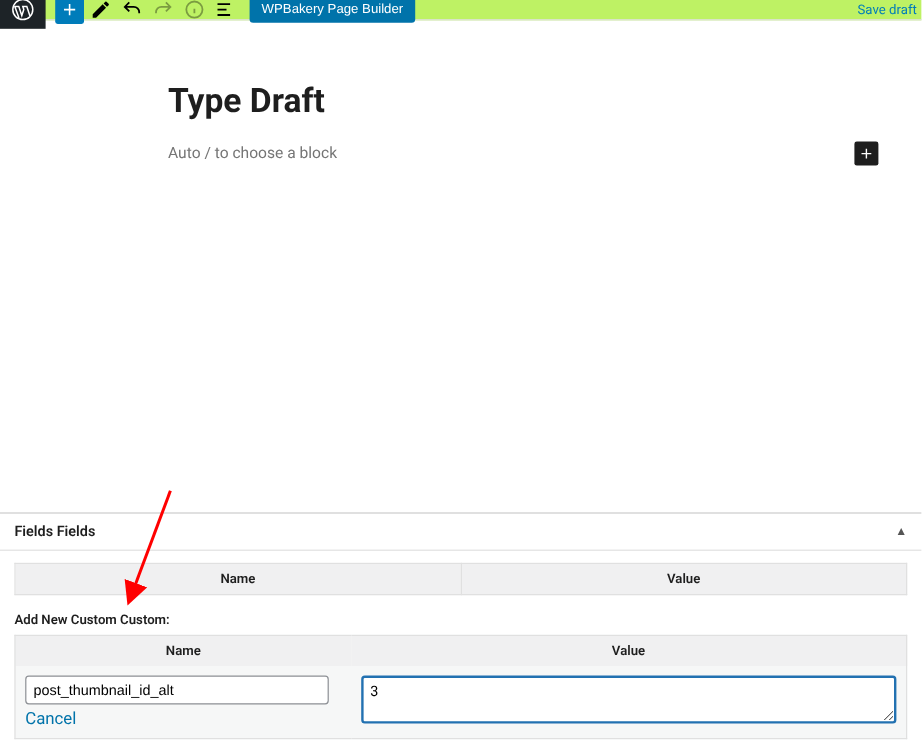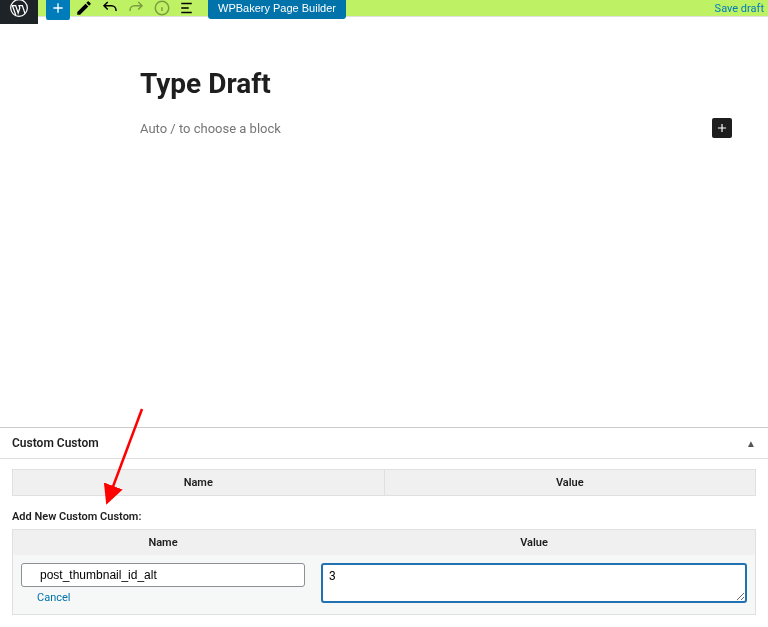--- a/index.html
+++ b/index.html
@@ -32,23 +32,23 @@
   .cf-header { display: flex; align-items: center; justify-content: space-between; padding: 8px 12px; font-size: 12px; font-weight: 600; border-bottom: 1px solid #e0e0e0; }
   .cf-toggle { font-size: 10px; color: #555; cursor: pointer; }
   .cf-body { padding: 10px 12px 14px 12px; font-size: 11px; }
   .cf-table { width: 100%; border-collapse: collapse; margin-bottom: 14px; }
   .cf-table th { background: #f0f0f1; font-weight: 600; font-size: 11px; text-align: center; padding: 6px; border: 1px solid #e0e0e0; }
   .add-label { font-size: 11px; font-weight: 600; margin-bottom: 6px; }
   .add-table { width: 100%; border-collapse: collapse; background: #f6f7f7; border: 1px solid #e0e0e0; }
   .add-table th { background: #f0f0f1; font-weight: 600; font-size: 11px; text-align: center; padding: 6px; }
   .add-table td { padding: 8px; vertical-align: top; }
   .name-col { width: 280px; }
-  .name-input { width: 284px; padding: 4px 18px; font-size: 12px; border: 1px solid #8c8f94; border-radius: 3px; background: #fff; }
+  .name-input { width: 253px; padding: 4px 6px; font-size: 12px; border: 1px solid #8c8f94; border-radius: 3px; background: #fff; }
   .value-input { width: 100%; min-height: 24px; padding: 4px 6px; font-size: 12px; border: 2px solid #2271b1; border-radius: 3px; background: #fff; resize: both; font-family: inherit; }
-  .cancel-link { color: #0073aa; font-size: 11px; text-decoration: none; display: inline-block; margin-top: 4px; cursor: pointer; margin-left: 16px; }
+  .cancel-link { color: #0073aa; font-size: 14px; text-decoration: none; display: inline-block; margin-top: 4px; cursor: pointer; }
   
   
   .arrow { position: absolute; left: 100px; top: 405px; pointer-events: none; }
 </style>
 </head>
 <body>
 
 <div class="toolbar">
   <div class="wp-logo">
     <svg viewBox="0 0 24 24" fill="none" stroke="currentColor" stroke-width="1.5">
@@ -111,21 +111,21 @@
   <defs>
       <marker id="ah" markerWidth="8" markerHeight="8" refX="6" refY="4" orient="auto">
         <path d="M0,0 L8,4 L0,8 Z" fill="#ff0000"></path>
       </marker>
     </defs>
   <line x1="42" y1="4" x2="8" y2="95" stroke="#ff0000" stroke-width="2.5" marker-end="url(#ah)"></line>
 </svg>
 
 <div class="cf-panel">
   <div class="cf-header">
-    <span>Custom Custom</span>
+    <span>Fields Fields</span>
     <span class="cf-toggle">▲</span>
   </div>
   <div class="cf-body">
     <table class="cf-table">
       <thead>
         <tr>
           <th style="width:50%">Name</th>
           <th>Value</th>
         </tr>
       </thead>

